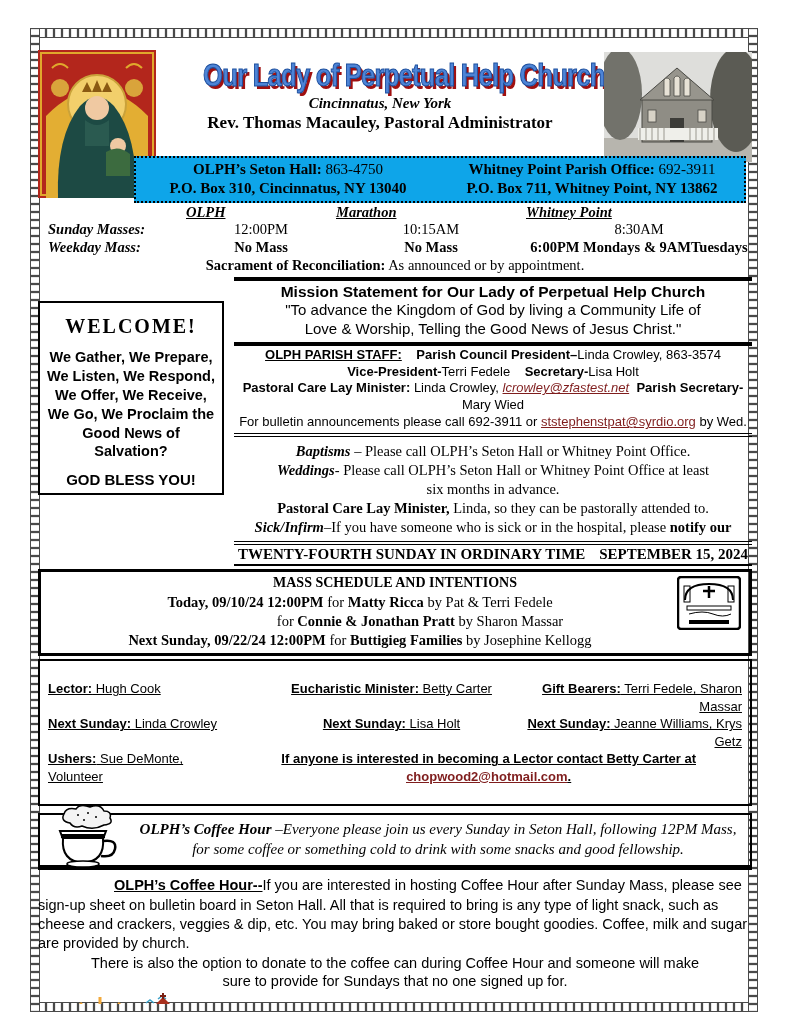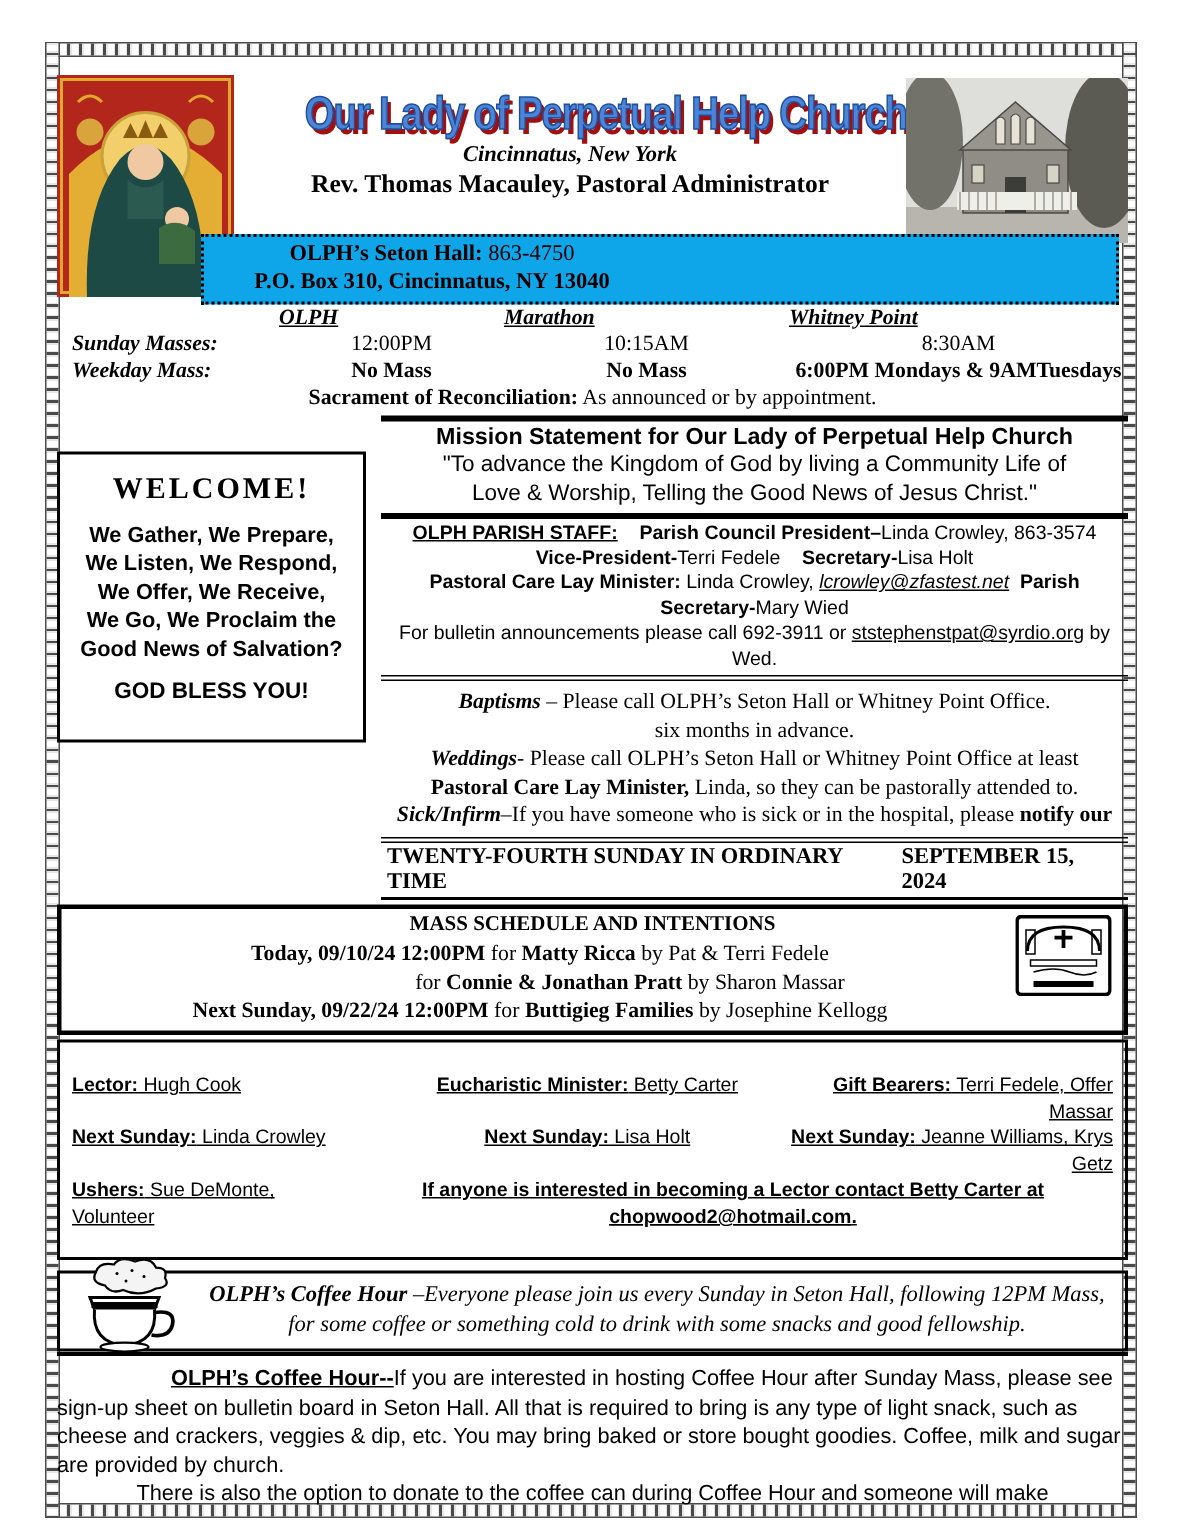--- a/index.html
+++ b/index.html
@@ -9,21 +9,21 @@
   .frame{position:absolute;left:30px;top:28px;width:728px;height:984px;z-index:1;}
   .hstrip,.vstrip{position:absolute;}
   .hstrip{left:0;right:0;height:8px;border-top:1px solid #4a4a4a;border-bottom:1px solid #4a4a4a;
     background:repeating-linear-gradient(90deg,#4a4a4a 0 1px,#e6e6e6 1px 2px,#ffffff 2px 6px,#e6e6e6 6px 7px,#4a4a4a 7px 8px);}
   .vstrip{top:0;bottom:0;width:8px;border-left:1px solid #4a4a4a;border-right:1px solid #4a4a4a;
     background:repeating-linear-gradient(0deg,#4a4a4a 0 1px,#e6e6e6 1px 2px,#ffffff 2px 6px,#e6e6e6 6px 7px,#4a4a4a 7px 8px);}
   .strip-top{top:0}.strip-bottom{bottom:0}.strip-left{left:0}.strip-right{right:0}
 
   .content{position:absolute;left:38px;top:38px;width:714px;height:966px;z-index:2;overflow:hidden;}
   .b{font-weight:bold;} .i{font-style:italic;} .u{text-decoration:underline;}
-  a.lnk{color:#000000;text-decoration:underline;cursor:pointer;}
+  a.lnk{color:#7f1d1d;text-decoration:underline;cursor:pointer;}
 
   
   .header{position:relative;height:150px;margin-top:12px;}
   .lady-icon{position:absolute;left:0;top:0;width:118px;height:148px;}
   .church-photo{position:absolute;right:0;top:2px;width:148px;height:110px;}
   .head-center{margin-left:124px;margin-right:154px;text-align:center;padding-top:8px;}
   .main-title{white-space:nowrap;}
   .main-title span{display:inline-block;font-family:"Liberation Sans",sans-serif;font-weight:bold;
      font-size:31px;letter-spacing:-1px;color:#4d84d6;-webkit-text-stroke:1.1px #1d4f9e;
      text-shadow:3px 3px 0 #a01010;transform:scaleX(.83);transform-origin:50% 50%;}
@@ -37,21 +37,21 @@
   
   .massgrid{display:grid;grid-template-columns:148px 150px 190px 1fr;font-size:14.5px;margin-top:4px;line-height:1.2;}
   .mg-h{font-weight:bold;font-style:italic;text-decoration:underline;text-align:left;}
   .mg-l{font-weight:bold;font-style:italic;padding-left:10px;}
   .mg-v{text-align:center;}
   .mg-b{font-weight:bold;}
   .sacr{text-align:center;font-size:14.5px;margin-top:1px;}
 
   
   .twocol{display:flex;margin-top:3px;}
-  .leftcol{width:206px;flex:none;}
+  .leftcol{width:186px;flex:none;}
   .rightcol{flex:1;margin-left:10px;}
   .welcome-box{border:2px solid #000;margin-top:24px;text-align:center;padding:12px 4px 10px 4px;height:168px;}
   .wb-title{font-size:20px;font-weight:bold;letter-spacing:2px;margin-bottom:10px;font-family:"Liberation Serif",serif;}
   .wb-line{font-family:"Liberation Sans",sans-serif;font-weight:bold;font-size:14.5px;line-height:1.3;}
   .wb-bless{font-family:"Liberation Sans",sans-serif;font-weight:bold;font-size:15px;margin-top:10px;}
 
   .rule4{border-top:4px solid #000;}
   .mission-title{font-family:"Liberation Sans",sans-serif;font-weight:bold;font-size:15.5px;text-align:center;margin-top:2px;}
   .mission-line{font-family:"Liberation Sans",sans-serif;font-size:15px;text-align:center;line-height:1.25;}
   .staff-box{border-top:4px solid #000;border-bottom:4px double #000;margin-top:3px;
@@ -134,20 +134,24 @@
         <rect x="44" y="58" width="8" height="12" fill="#d8d3c7" stroke="#4a4a45" stroke-width="0.8"></rect>
         <rect x="94" y="58" width="8" height="12" fill="#d8d3c7" stroke="#4a4a45" stroke-width="0.8"></rect>
         <rect x="34" y="76" width="80" height="12" fill="#efefea"></rect>
         <path d="M36 76 V88 M42 76 V88 M48 76 V88 M54 76 V88 M60 76 V88 M86 76 V88 M92 76 V88 M98 76 V88 M104 76 V88 M110 76 V88" stroke="#9a988f" stroke-width="1"></path>
       </svg>
 
       <div class="contact-box">
         <div class="contact-col">
           <span class="nm">OLPH’s Seton Hall:</span><span> 863-4750</span>
           <div class="addr">P.O. Box 310, Cincinnatus, NY 13040</div>
+        </div>
+        <div class="contact-col">
+          <span class="nm">Whitney Point Parish Office:</span><span> 692-3911</span>
+          <div class="addr">P.O. Box 711, Whitney Point, NY 13862</div>
         </div>
       </div>
     </div>
 
     <div class="massgrid">
       <div></div>
       <div class="mg-h">OLPH</div>
       <div class="mg-h">Marathon</div>
       <div class="mg-h">Whitney Point</div>
 
@@ -197,22 +201,22 @@
             <span class="b">Pastoral Care Lay Minister:</span><span> Linda Crowley, </span><a class="lnk i">lcrowley@zfastest.net</a>&nbsp;
             <span class="b">Parish Secretary-</span><span>Mary Wied</span>
           </div>
           <div>
             <span>For bulletin announcements please call 692-3911 or </span><a class="lnk">ststephenstpat@syrdio.org</a><span> by Wed.</span>
           </div>
         </div>
 
         <div class="sacraments">
           <div><span class="b i">Baptisms</span><span> – Please call OLPH’s Seton Hall or Whitney Point Office.</span></div>
+          <div><span class="b i">Weddings</span><span>- Please call OLPH’s Seton Hall or Whitney Point Office at least</span></div>
           <div>six months in advance.</div>
-          <div><span class="b i">Weddings</span><span>- Please call OLPH’s Seton Hall or Whitney Point Office at least</span></div>
           <div><span class="b">Pastoral Care Lay Minister,</span><span> Linda, so they can be pastorally attended to.</span></div>
           <div><span class="b i">Sick/Infirm</span><span>–If you have someone who is sick or in the hospital, please </span><span class="b">notify our</span></div>
         </div>
 
         <div class="banner">
           <span>TWENTY-FOURTH SUNDAY IN ORDINARY TIME</span>
           <span>SEPTEMBER 15, 2024</span>
         </div>
       </div>
     </div>
@@ -237,21 +241,21 @@
         <rect x="10" y="30" width="44" height="4" fill="none" stroke="#000"></rect>
         <path d="M12 38 Q26 34 36 38 T54 38" fill="none" stroke="#000"></path>
         <rect x="12" y="44" width="40" height="4" fill="#000"></rect>
       </svg>
     </div>
 
     <div class="ministers">
       <div class="min-row">
         <div class="min-c1"><span class="b">Lector:</span><span> Hugh Cook</span></div>
         <div class="min-c2"><span class="b">Eucharistic Minister:</span><span> Betty Carter</span></div>
-        <div class="min-c3"><span class="b">Gift Bearers:</span><span> Terri Fedele, Offer Massar</span></div>
+        <div class="min-c3"><span class="b">Gift Bearers:</span><span> Terri Fedele, Sharon Massar</span></div>
       </div>
       <div class="min-row">
         <div class="min-c1"><span class="b">Next Sunday:</span><span> Linda Crowley</span></div>
         <div class="min-c2"><span class="b">Next Sunday:</span><span> Lisa Holt</span></div>
         <div class="min-c3"><span class="b">Next Sunday:</span><span> Jeanne Williams, Krys Getz</span></div>
       </div>
       <div class="min-row3">
         <div class="min-c1"><span class="b">Ushers:</span><span> Sue DeMonte, Volunteer</span></div>
         <div class="min-note"><span>If anyone is interested in becoming a Lector contact Betty Carter at </span><a class="lnk">chopwood2@hotmail.com</a><span>.</span></div>
       </div>

